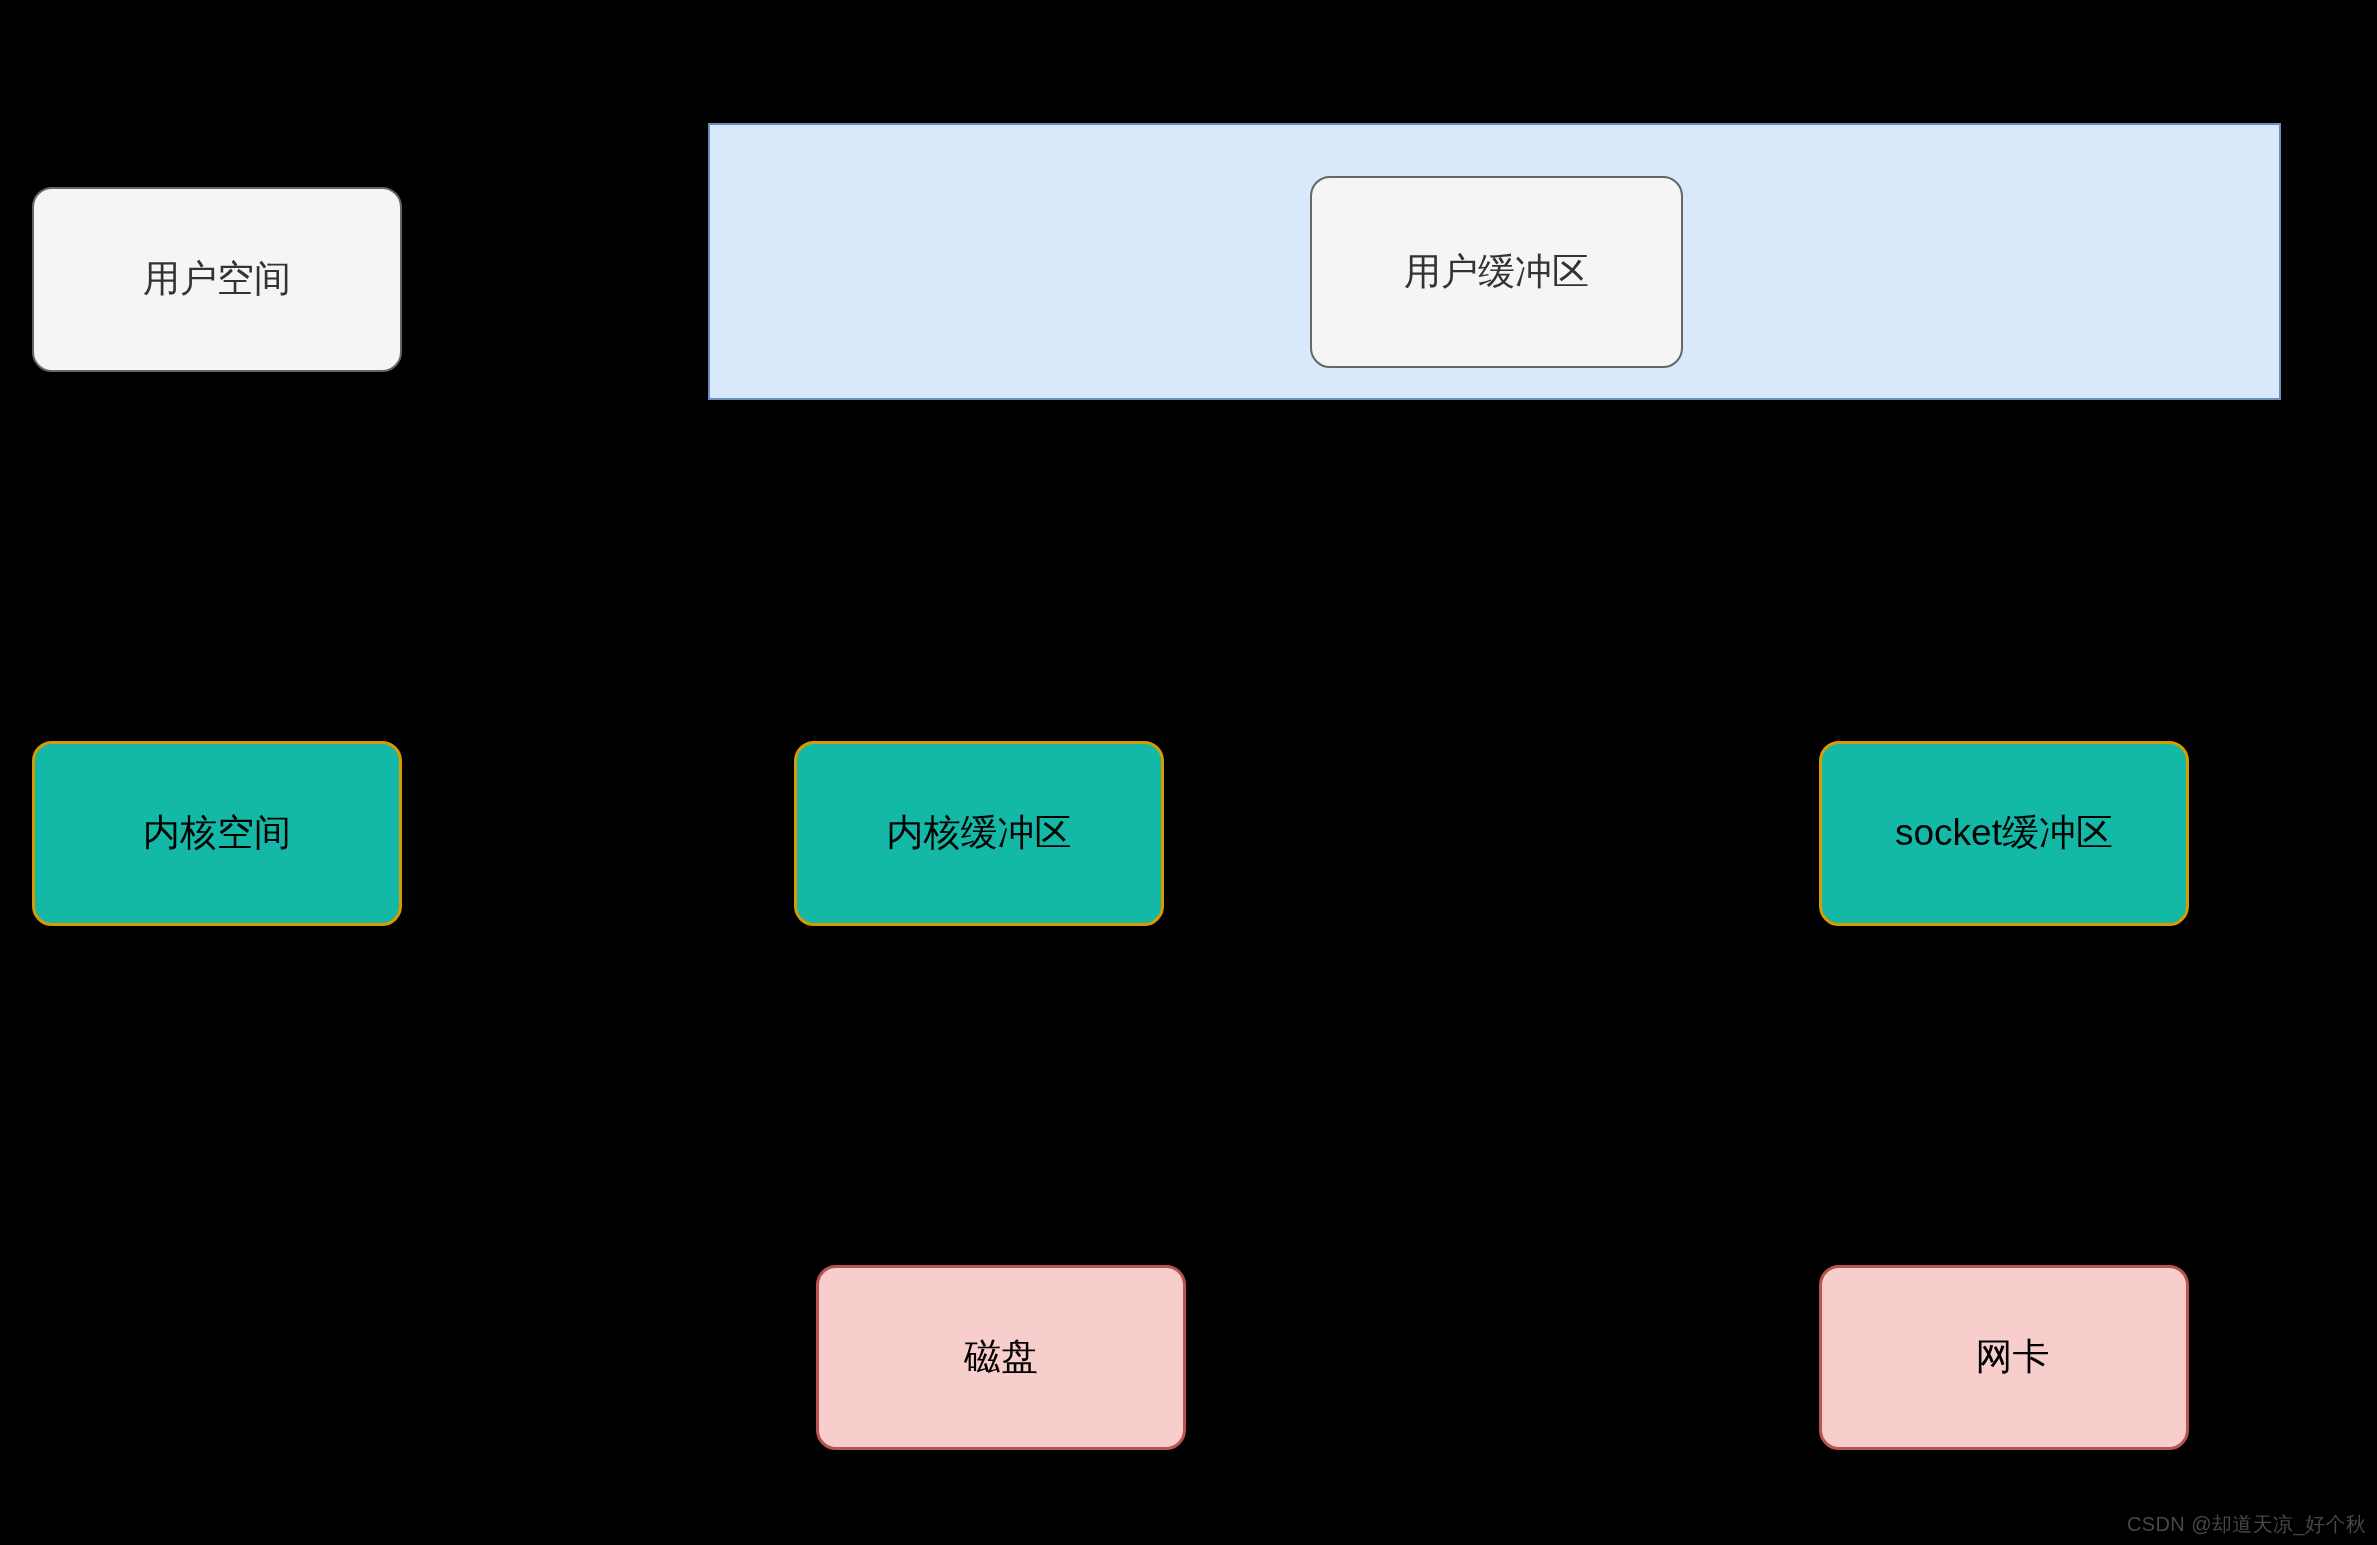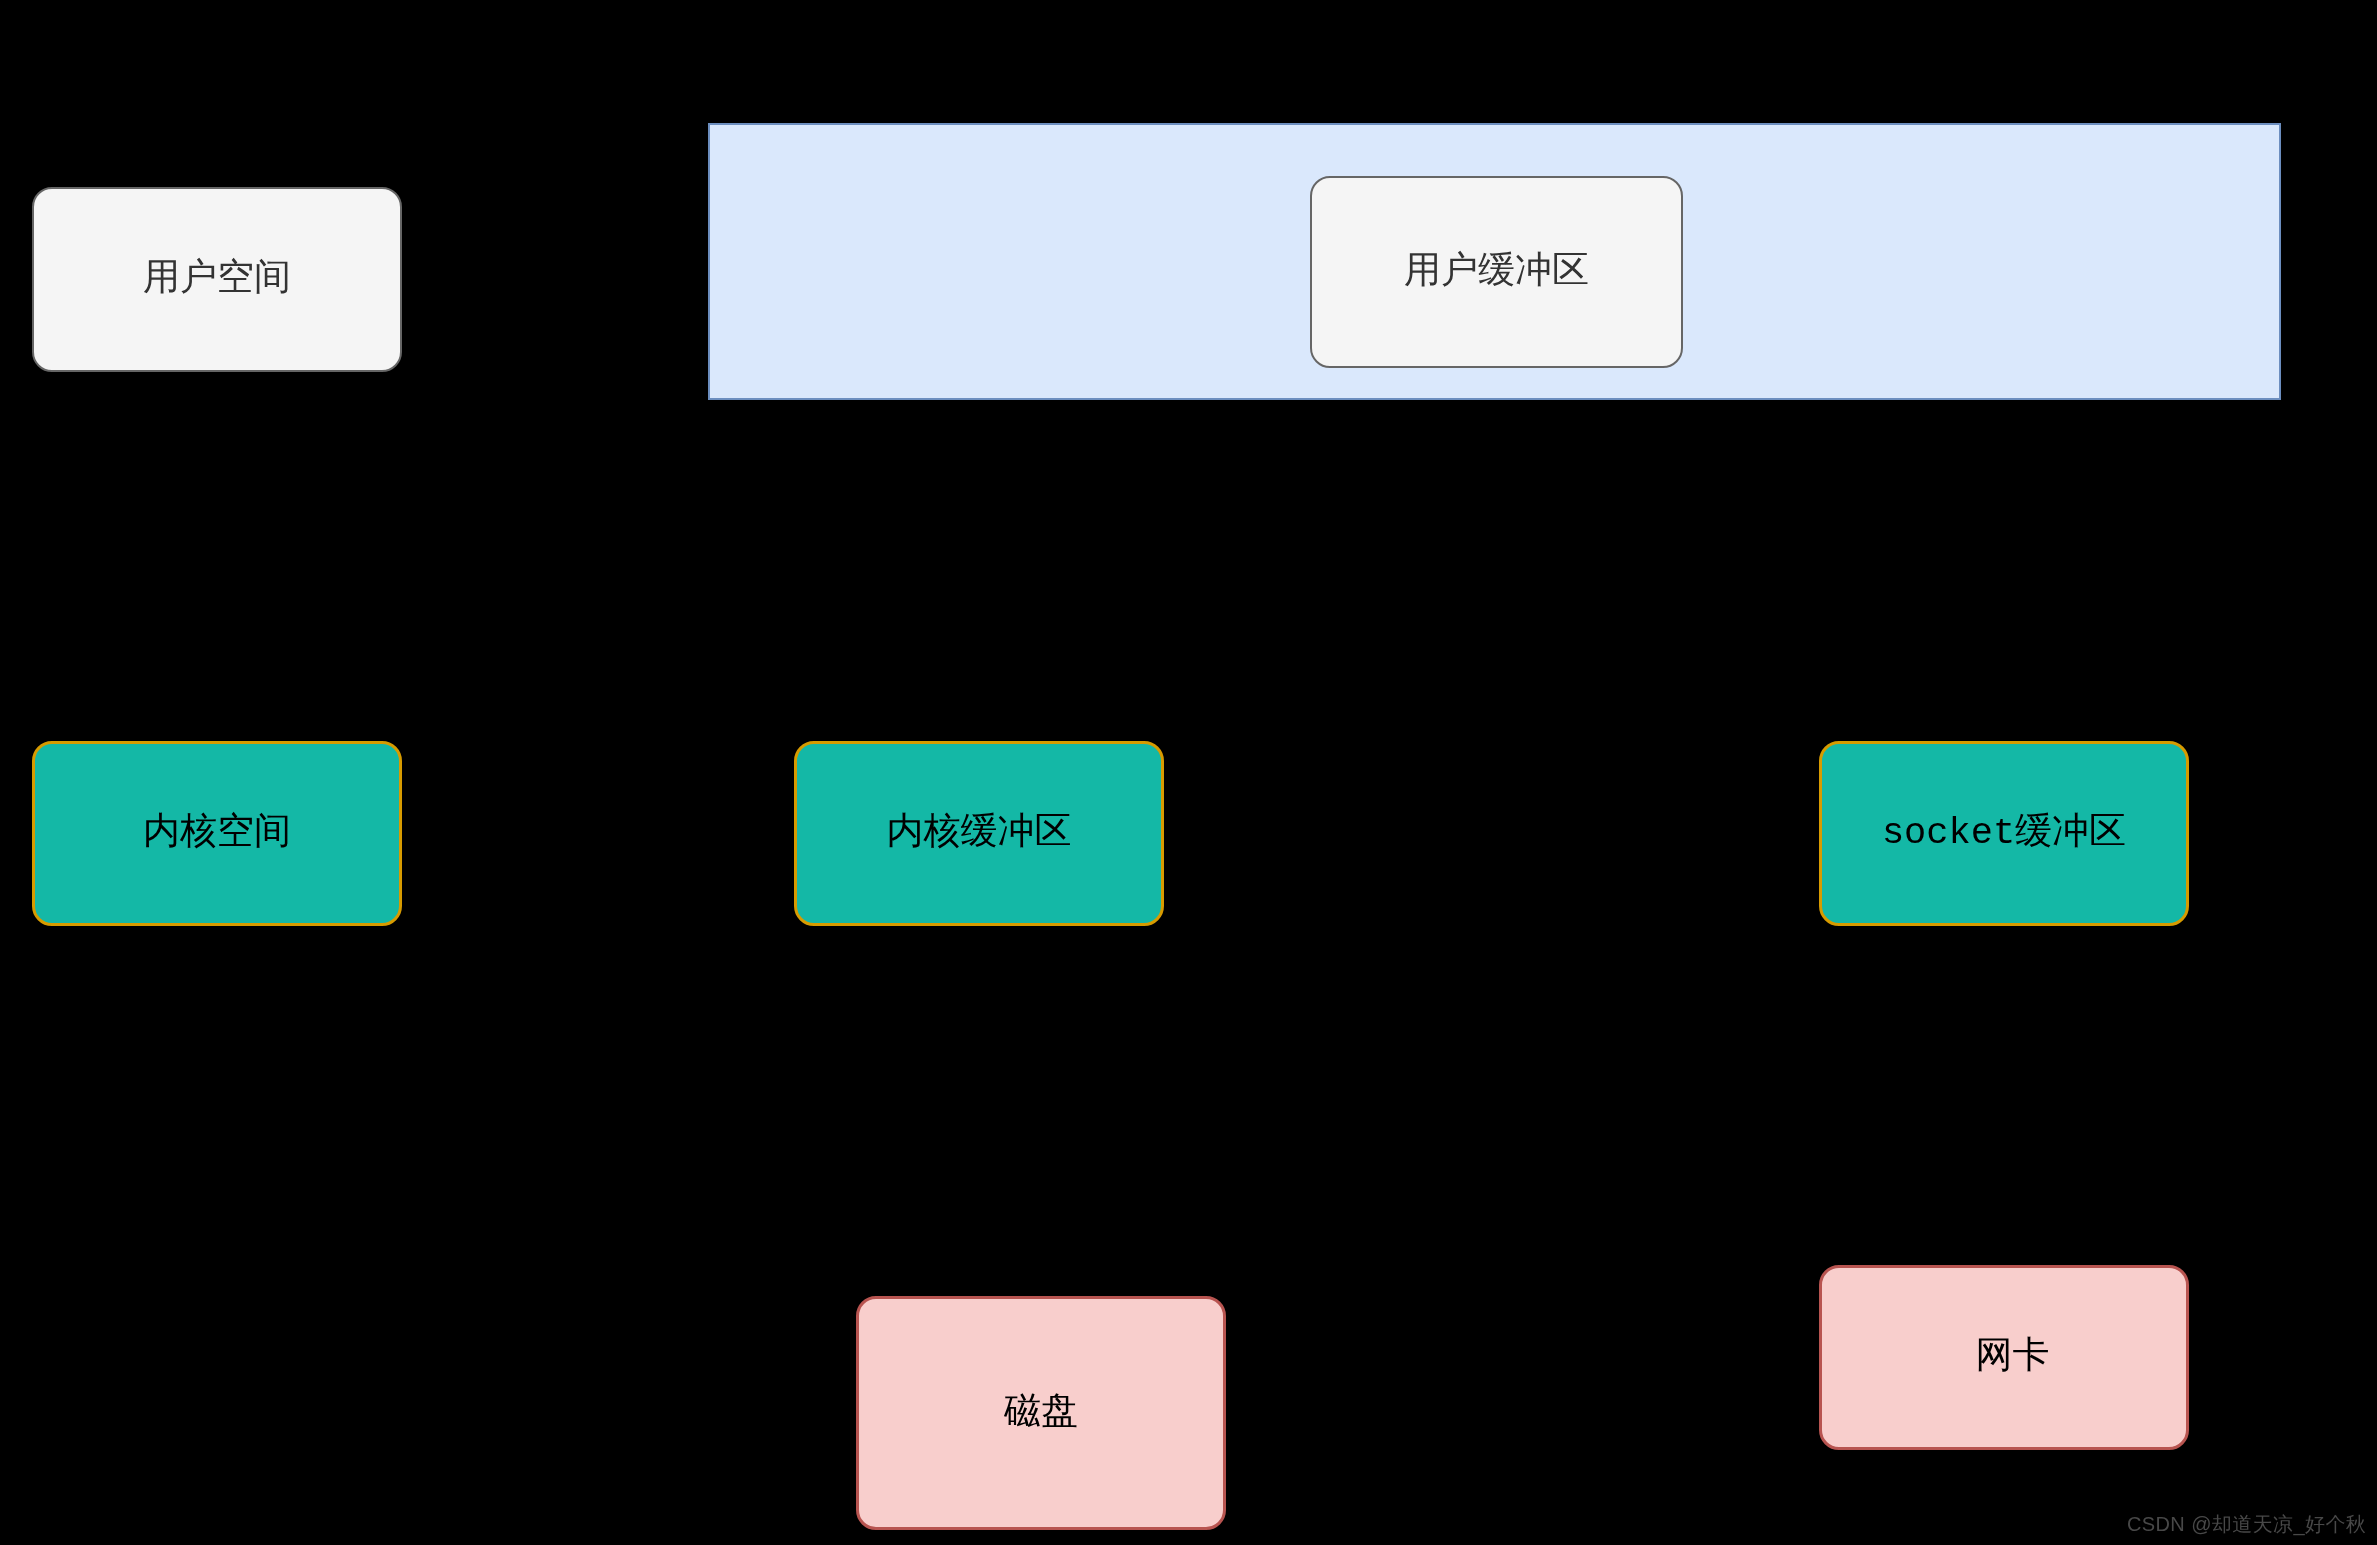--- a/index.html
+++ b/index.html
@@ -64,34 +64,33 @@
     background: #f8cecc;
     border: 3.1px solid #b85450;
     border-radius: 20px;
     color: #000000;
     font-size: 37px;
   }
 
   .node-label {
     display: block;
     white-space: nowrap;
-    font-family: Liberation Mono, monospace;
   }
 
   
   #user-space-node      { left: 32px;   top: 187px;  width: 370px;  height: 185px; }
   #user-space-region    { left: 708px;  top: 123px;  width: 1573px; height: 277px; }
   #user-buffer-node     { left: 1310px; top: 176px;  width: 373px;  height: 192px; }
 
   #kernel-space-node    { left: 32px;   top: 741px;  width: 370px;  height: 185px; }
   #kernel-buffer-node   { left: 794px; top: 741px;  width: 370px;  height: 185px; align-items: center; }
   #socket-buffer-node   { left: 1819px; top: 741px;  width: 370px;  height: 185px; }
 
   #hardware-node        { left: 32px;   top: 1265px; width: 370px;  height: 185px; }
-  #disk-node            { left: 856px; top: 1265px; width: 370px;  height: 234px; margin-top: 31px; }
+  #disk-node            { left: 816px; top: 1265px; width: 370px;  height: 185px; }
   #nic-node             { left: 1819px; top: 1265px; width: 370px;  height: 185px; padding-left: 17px; }
 
   
   #watermark {
     position: absolute;
     right: 10.8px;
     bottom: 7.7px;
     color: #555555;
     font-size: 20px;
     letter-spacing: 0.4px;

